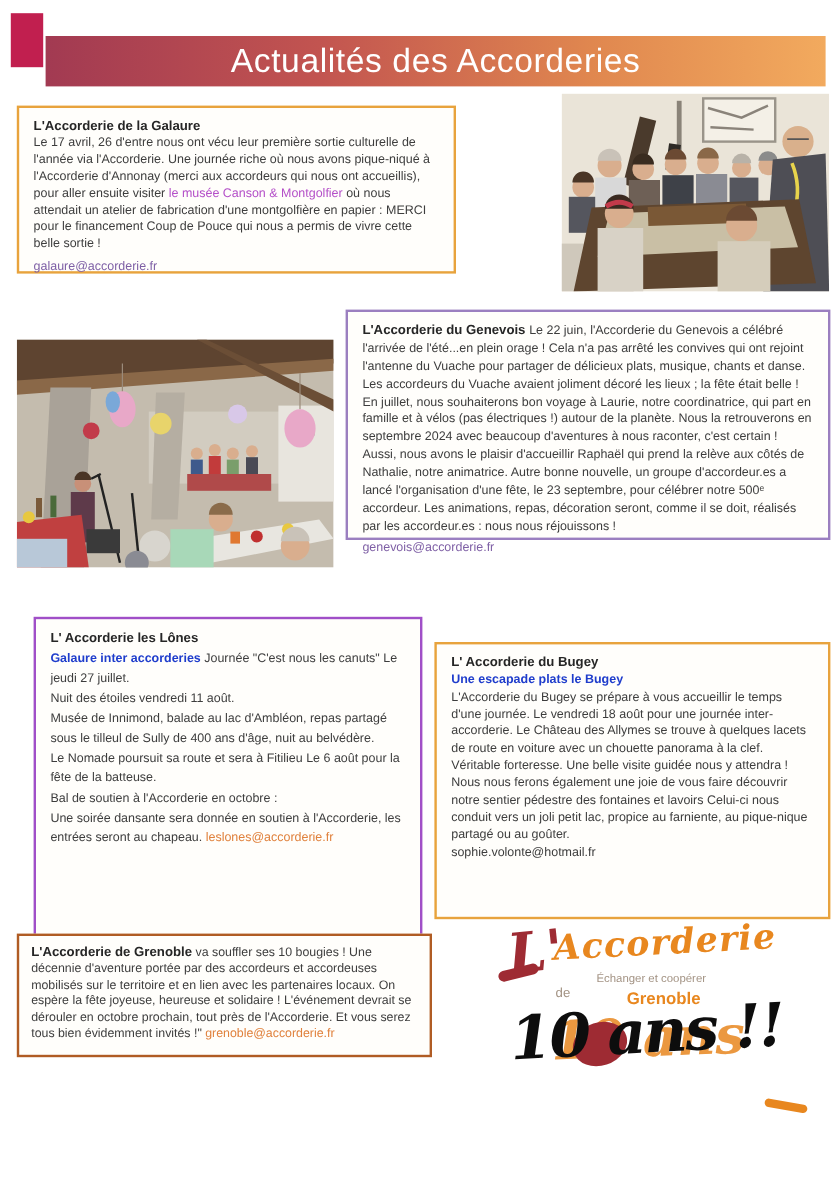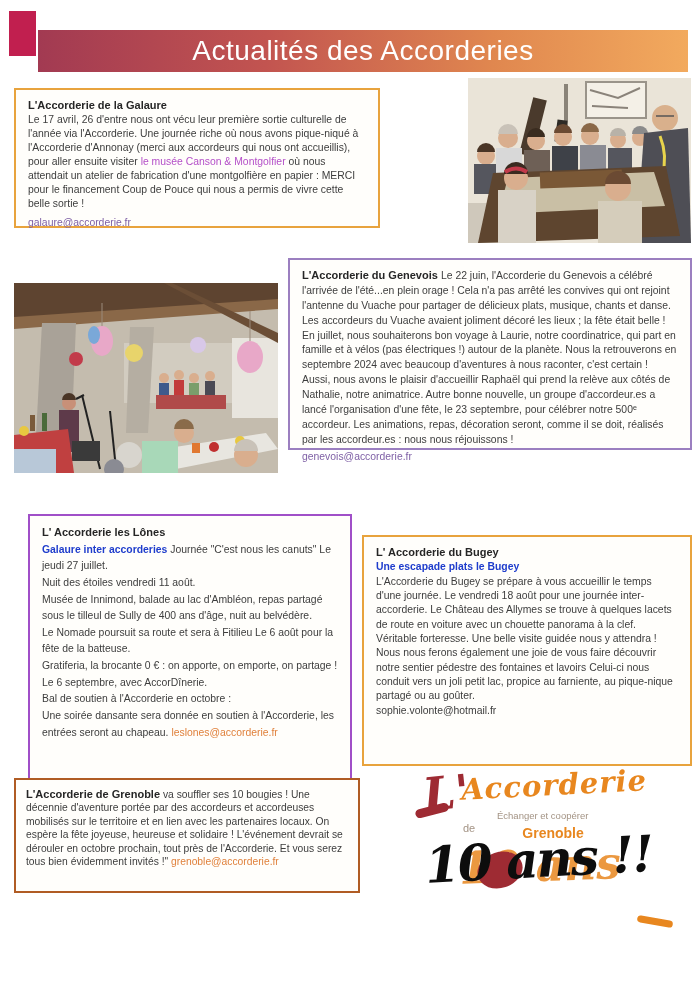--- a/index.html
+++ b/index.html
@@ -24,21 +24,21 @@
   .purple-link{color:var(--purple-link,#7E5FA5);}
   .violet-link{color:var(--violet-link,#B44FC8);}
   .orange-link{color:var(--orange-link,#E0813C);}
 
   .box-galaure{left:14px;top:88px;width:366px;height:140px;border-color:var(--gold-border,#E8A33D);line-height:1.35;}
   .box-galaure .email{margin-top:5px;}
   .box-genevois{left:288px;top:258px;width:404px;height:192px;border-color:var(--purple-border,#9B7FC0);line-height:1.43;}
   .box-genevois .email{margin-top:2px;}
   .box-leslones{left:28px;top:514px;width:324px;height:304px;border-color:var(--violet-border,#A04FC8);line-height:1.6;}
   .box-bugey{left:362px;top:503px;width:330px;height:231px;border-color:var(--gold-border,#E8A33D);line-height:1.38;margin-top:32px;}
-  .box-grenoble{left:14px;top:778px;width:346px;height:115px;border-color:var(--brown-border,#B05C24);line-height:1.31;padding:7px 10px;font-size:10.3px;}
+  .box-grenoble{left:14px;top:778px;width:346px;height:103px;border-color:var(--brown-border,#B05C24);line-height:1.31;padding:7px 10px;font-size:10.3px;}
 
   
   .photo{position:absolute;display:block;}
   .photo-workshop{left:468px;top:78px;}
   .photo-party{left:14px;top:283px;}
 
   
   .logo{position:absolute;left:415px;top:768px;width:275px;height:165px;}
   .logo-l{position:absolute;left:8px;top:2px;font-family:"DejaVu Serif",serif;font-style:italic;font-weight:bold;
           font-size:46px;color:var(--logo-darkred,#9E2B33);transform:rotate(-6deg);line-height:1;}
@@ -188,21 +188,20 @@
     <p><span class="bold-inline">L'Accorderie du Genevois </span><span>Le 22 juin, l'Accorderie du Genevois a célébré l'arrivée de l'été...en plein orage ! Cela n'a pas arrêté les convives qui ont rejoint l'antenne du Vuache pour partager de délicieux plats, musique, chants et danse. Les accordeurs du Vuache avaient joliment décoré les lieux ; la fête était belle ! En juillet, nous souhaiterons bon voyage à Laurie, notre coordinatrice, qui part en famille et à vélos (pas électriques !) autour de la planète. Nous la retrouverons en septembre 2024 avec beaucoup d'aventures à nous raconter, c'est certain ! Aussi, nous avons le plaisir d'accueillir Raphaël qui prend la relève aux côtés de Nathalie, notre animatrice. Autre bonne nouvelle, un groupe d'accordeur.es a lancé l'organisation d'une fête, le 23 septembre, pour célébrer notre 500ᵉ accordeur. Les animations, repas, décoration seront, comme il se doit, réalisés par les accordeur.es : nous nous réjouissons !</span></p>
     <p class="email purple-link">genevois@accorderie.fr</p>
   </section>
 
   <section class="box box-leslones">
     <p class="box-title">L' Accorderie les Lônes</p>
     <p><span class="blue-bold">Galaure inter accorderies</span><span> Journée "C'est nous les canuts" Le jeudi 27 juillet.</span></p>
     <p>Nuit des étoiles vendredi 11 août.</p>
     <p>Musée de Innimond, balade au lac d'Ambléon, repas partagé sous le tilleul de Sully de 400 ans d'âge, nuit au belvédère.</p>
     <p>Le Nomade poursuit sa route et sera à Fitilieu Le 6 août pour la fête de la batteuse.</p>
-    <p>Gratiferia, la brocante 0 € : on apporte, on emporte, on partage ! Le 6 septembre, avec AccorDînerie.</p>
     <p>Bal de soutien à l'Accorderie en octobre :</p>
     <p><span>Une soirée dansante sera donnée en soutien à l'Accorderie, les entrées seront au chapeau. </span><span class="orange-link">leslones@accorderie.fr</span></p>
   </section>
 
   <section class="box box-bugey">
     <p class="box-title">L' Accorderie du Bugey</p>
     <p class="blue-bold">Une escapade plats le Bugey</p>
     <p>L'Accorderie du Bugey se prépare à vous accueillir le temps d'une journée. Le vendredi 18 août pour une journée inter-accorderie. Le Château des Allymes se trouve à quelques lacets de route en voiture avec un chouette panorama à la clef. Véritable forteresse. Une belle visite guidée nous y attendra ! Nous nous ferons également une joie de vous faire découvrir notre sentier pédestre des fontaines et lavoirs Celui-ci nous conduit vers un joli petit lac, propice au farniente, au pique-nique partagé ou au goûter.</p>
     <p>sophie.volonte@hotmail.fr</p>
   </section>

